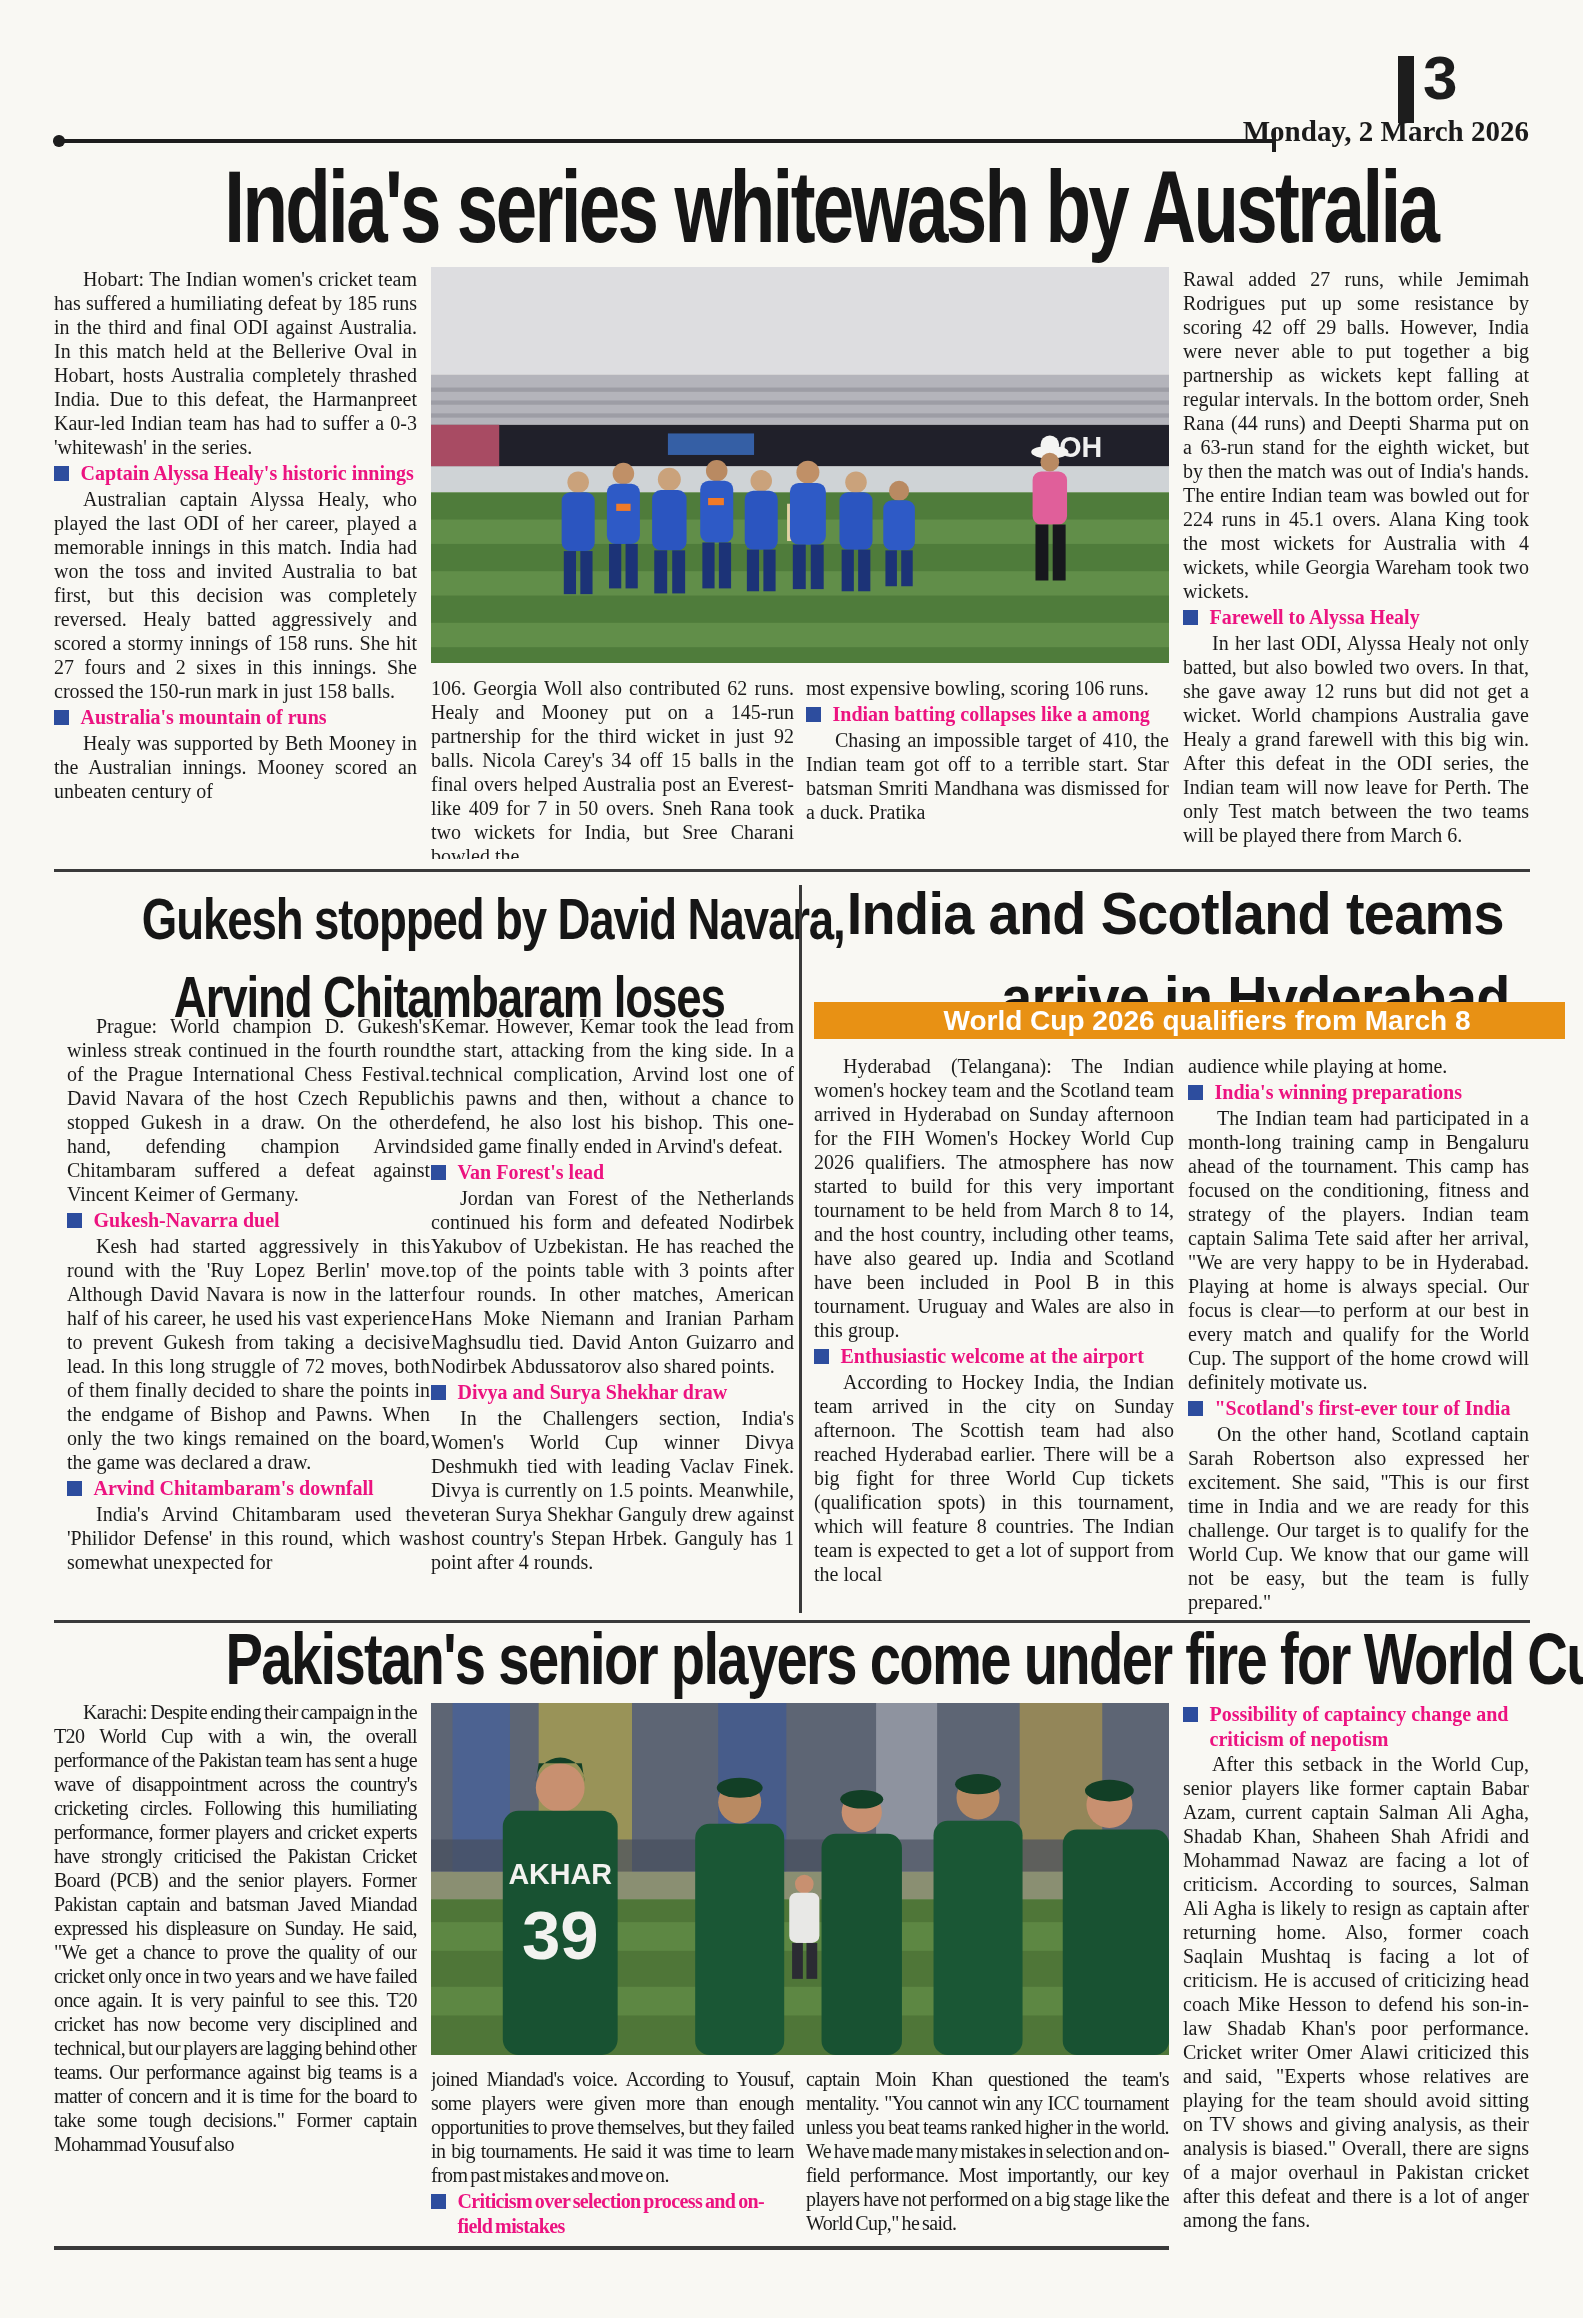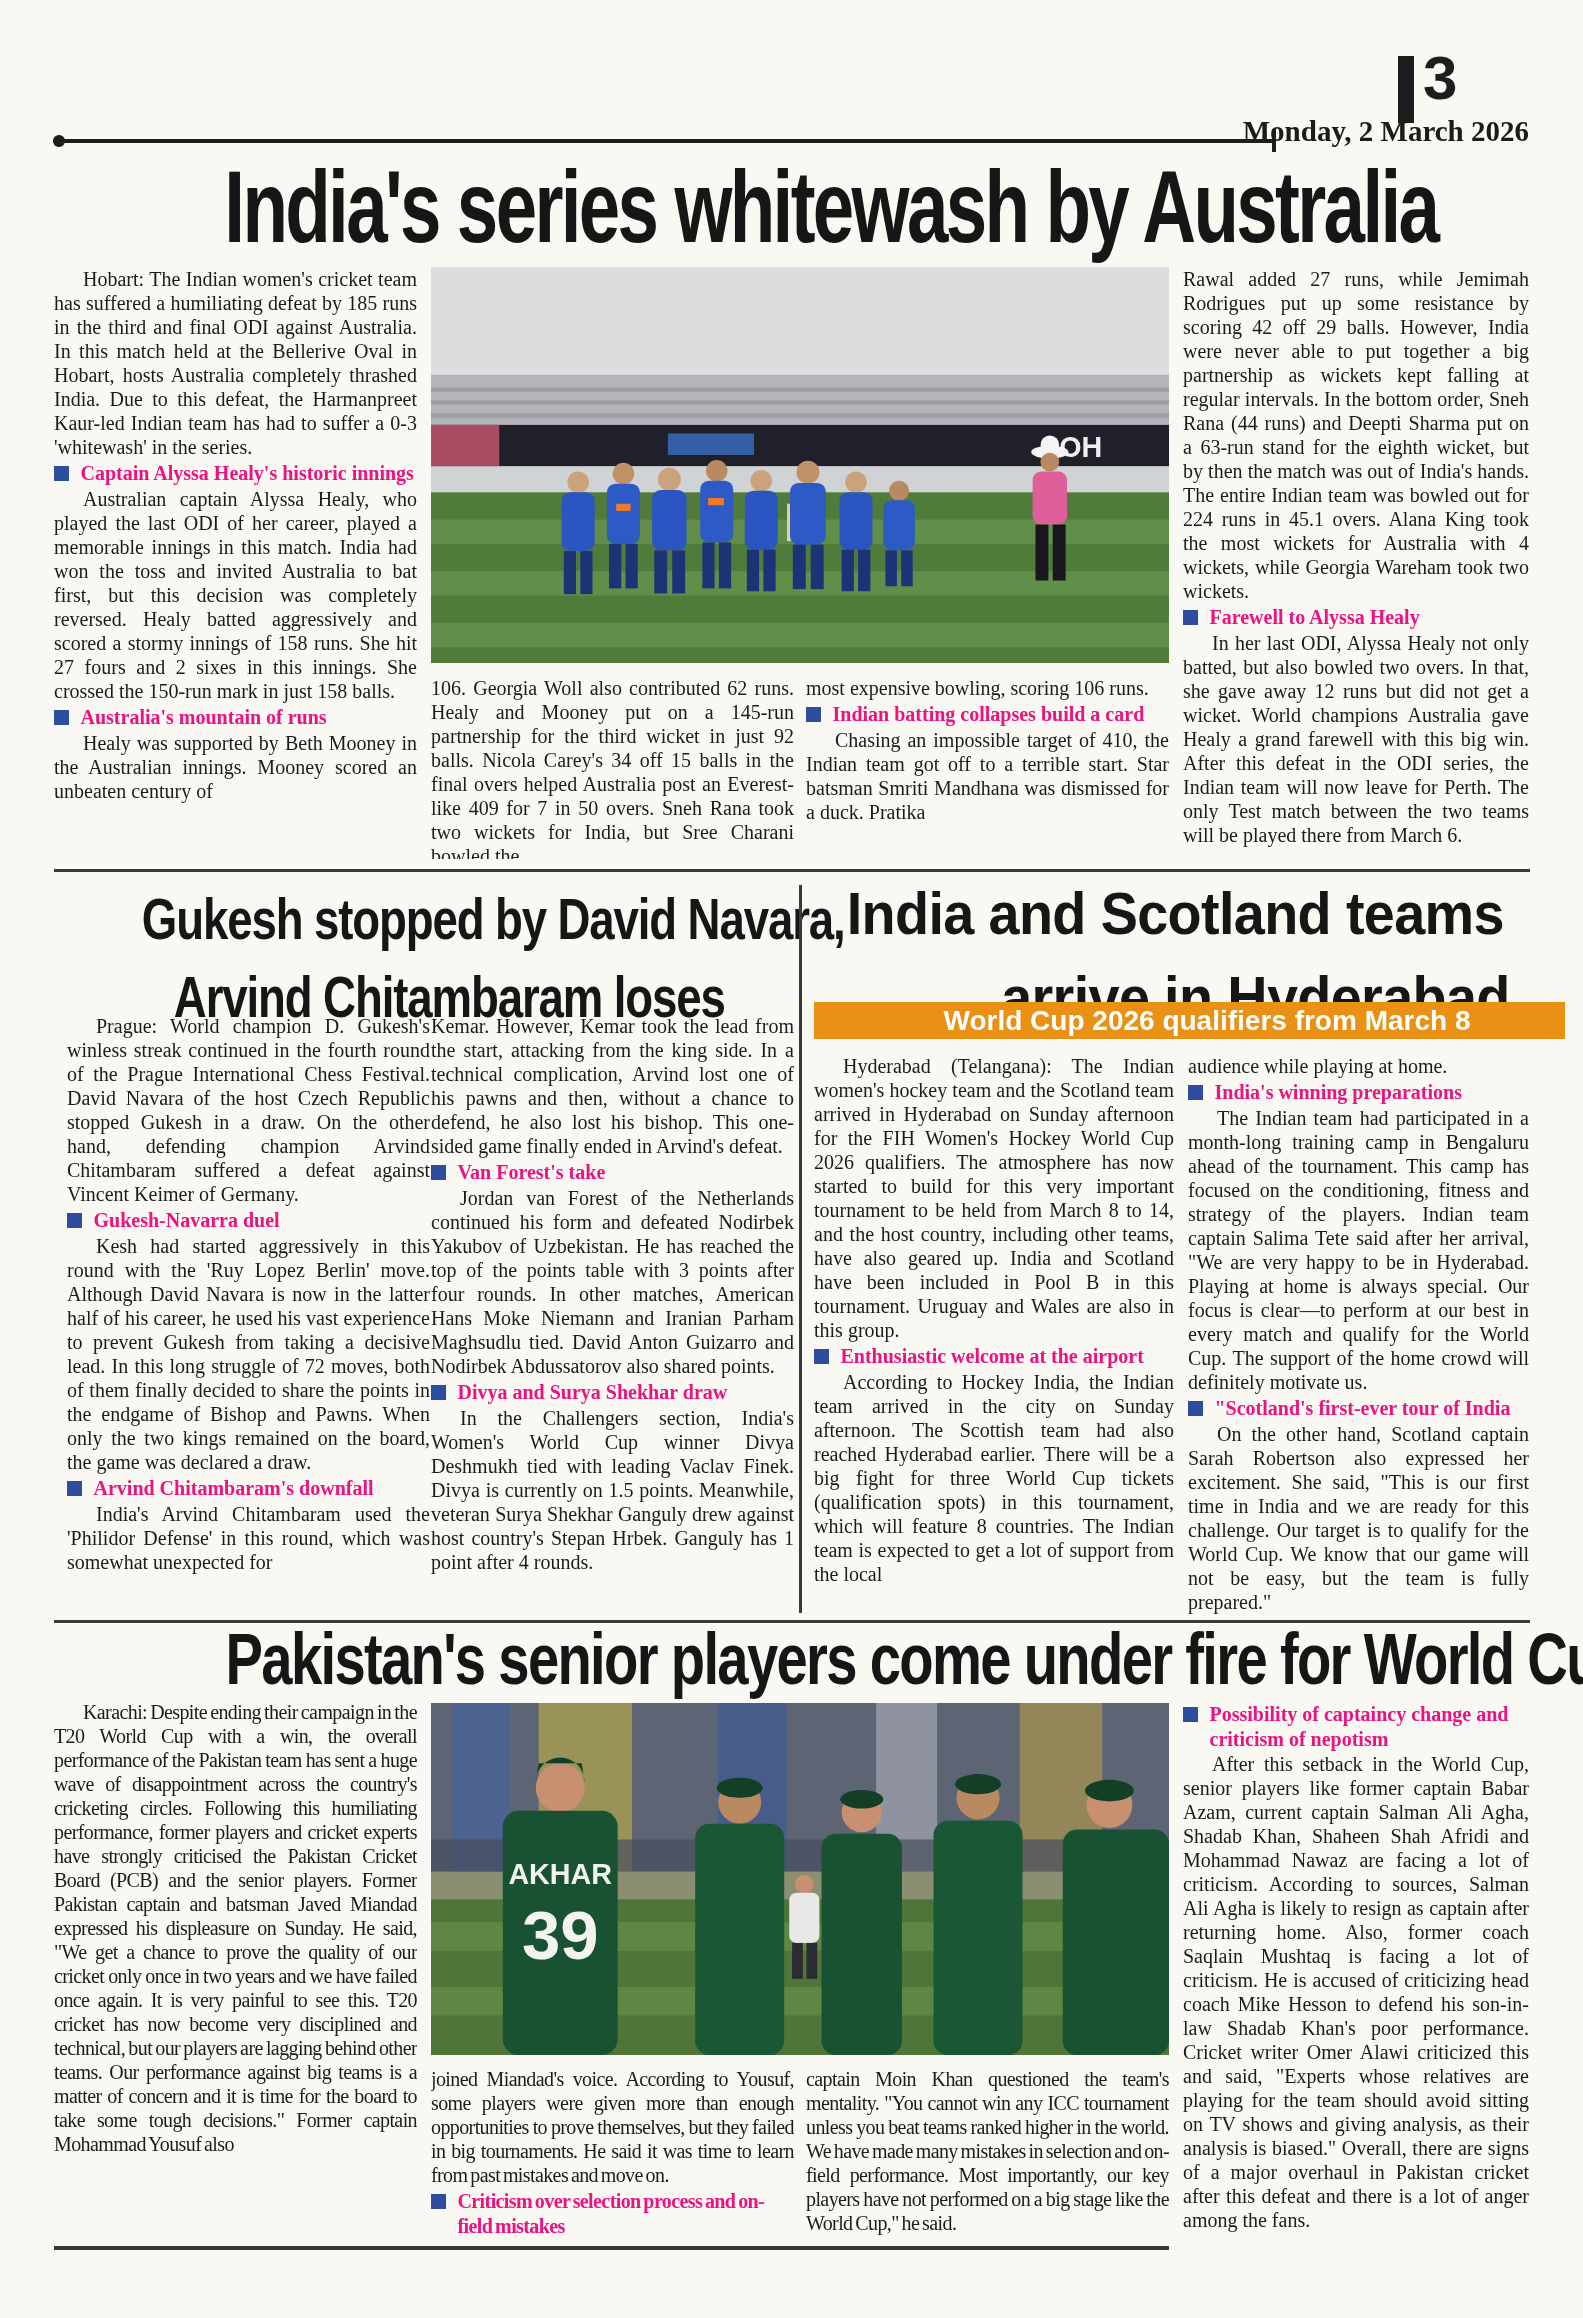--- a/index.html
+++ b/index.html
@@ -162,21 +162,21 @@
       </div>
       <p class="para">Healy was supported by Beth Mooney in the Australian innings. Mooney scored an unbeaten century of</p>
     </div>
   <div class="col" style="left:431px;top:676px;width:363px;height:183px;">
       <p class="para noindent">106. Georgia Woll also contributed 62 runs. Healy and Mooney put on a 145-run partnership for the third wicket in just 92 balls. Nicola Carey's 34 off 15 balls in the final overs helped Australia post an Everest-like 409 for 7 in 50 overs. Sneh Rana took two wickets for India, but Sree Charani bowled the</p>
     </div>
   <div class="col" style="left:806px;top:676px;width:363px;height:183px;">
       <p class="para noindent">most expensive bowling, scoring 106 runs.</p>
       <div class="subhead">
         <span class="sqbullet"></span>
-        <span class="shtext">Indian batting collapses build a card</span>
+        <span class="shtext">Indian batting collapses like a among</span>
       </div>
       <p class="para">Chasing an impossible target of 410, the Indian team got off to a terrible start. Star batsman Smriti Mandhana was dismissed for a duck. Pratika</p>
     </div>
   <div class="col" style="left:1183px;top:267px;width:346px;height:592px;">
       <p class="para noindent">Rawal added 27 runs, while Jemimah Rodrigues put up some resistance by scoring 42 off 29 balls. However, India were never able to put together a big partnership as wickets kept falling at regular intervals. In the bottom order, Sneh Rana (44 runs) and Deepti Sharma put on a 63-run stand for the eighth wicket, but by then the match was out of India's hands. The entire Indian team was bowled out for 224 runs in 45.1 overs. Alana King took the most wickets for Australia with 4 wickets, while Georgia Wareham took two wickets.</p>
       <div class="subhead">
         <span class="sqbullet"></span>
         <span class="shtext">Farewell to Alyssa Healy</span>
       </div>
       <p class="para">In her last ODI, Alyssa Healy not only batted, but also bowled two overs. In that, she gave away 12 runs but did not get a wicket. World champions Australia gave Healy a grand farewell with this big win. After this defeat in the ODI series, the Indian team will now leave for Perth. The only Test match between the two teams will be played there from March 6.</p>
@@ -198,21 +198,21 @@
       <div class="subhead">
         <span class="sqbullet"></span>
         <span class="shtext">Arvind Chitambaram's downfall</span>
       </div>
       <p class="para">India's Arvind Chitambaram used the 'Philidor Defense' in this round, which was somewhat unexpected for</p>
     </div>
   <div class="col" style="left:431px;top:1014px;width:363px;height:600px;">
       <p class="para noindent">Kemar. However, Kemar took the lead from the start, attacking from the king side. In a technical complication, Arvind lost one of his pawns and then, without a chance to defend, he also lost his bishop. This one-sided game finally ended in Arvind's defeat.</p>
       <div class="subhead">
         <span class="sqbullet"></span>
-        <span class="shtext">Van Forest's take</span>
+        <span class="shtext">Van Forest's lead</span>
       </div>
       <p class="para">Jordan van Forest of the Netherlands continued his form and defeated Nodirbek Yakubov of Uzbekistan. He has reached the top of the points table with 3 points after four rounds. In other matches, American Hans Moke Niemann and Iranian Parham Maghsudlu tied. David Anton Guizarro and Nodirbek Abdussatorov also shared points.</p>
       <div class="subhead">
         <span class="sqbullet"></span>
         <span class="shtext">Divya and Surya Shekhar draw</span>
       </div>
       <p class="para">In the Challengers section, India's Women's World Cup winner Divya Deshmukh tied with leading Vaclav Finek. Divya is currently on 1.5 points. Meanwhile, veteran Surya Shekhar Ganguly drew against host country's Stepan Hrbek. Ganguly has 1 point after 4 rounds.</p>
     </div>
 
   <div class="vr" style="left:799px;top:885px;width:2.9px;height:728px;"></div>

